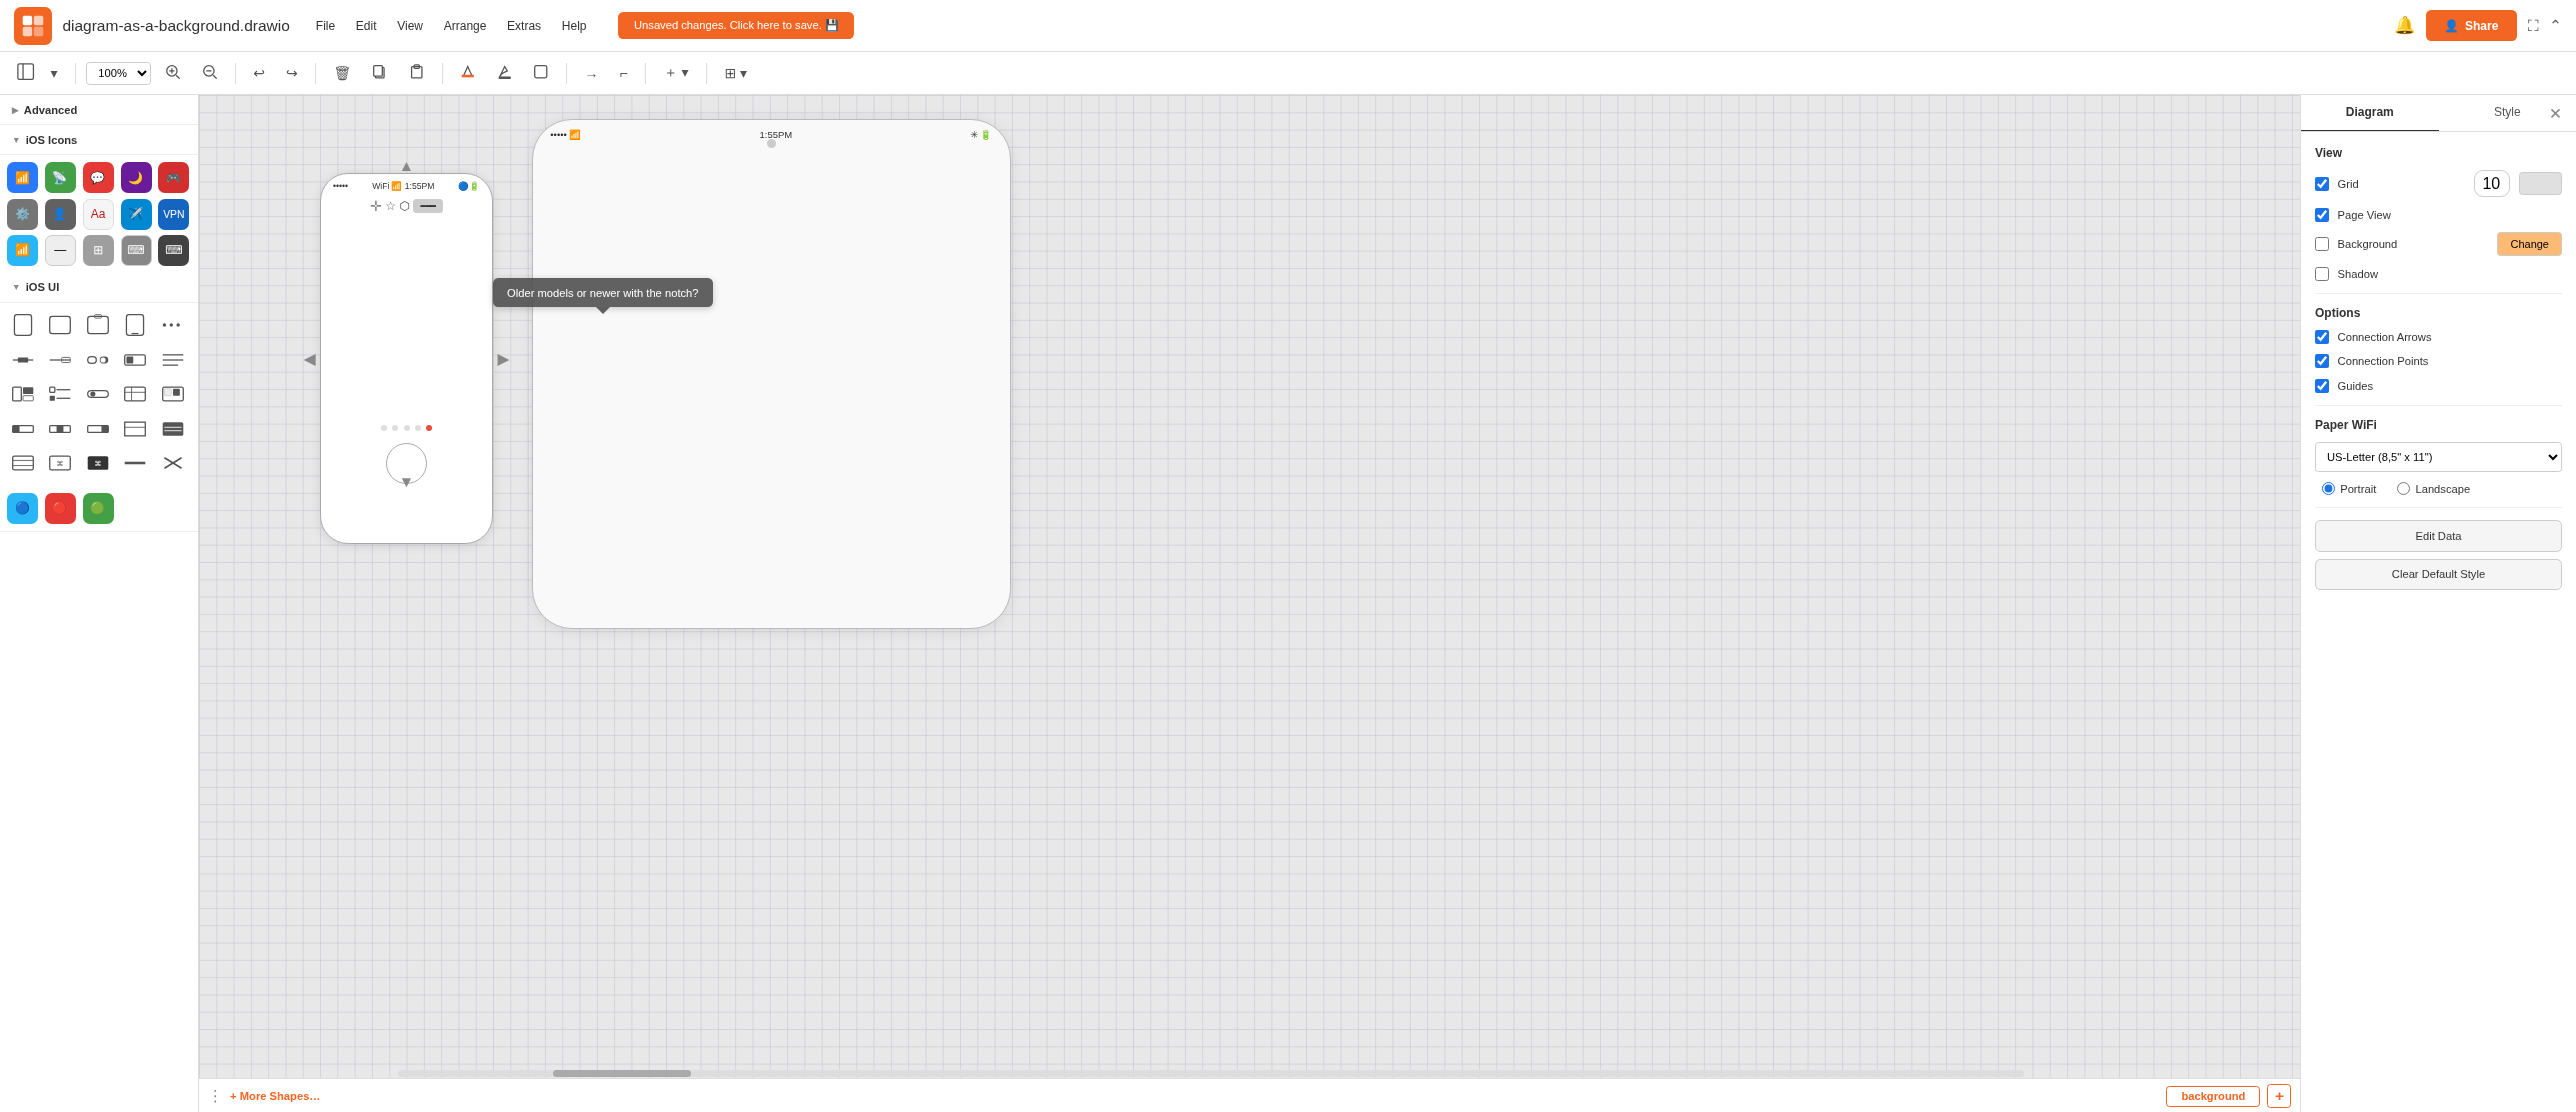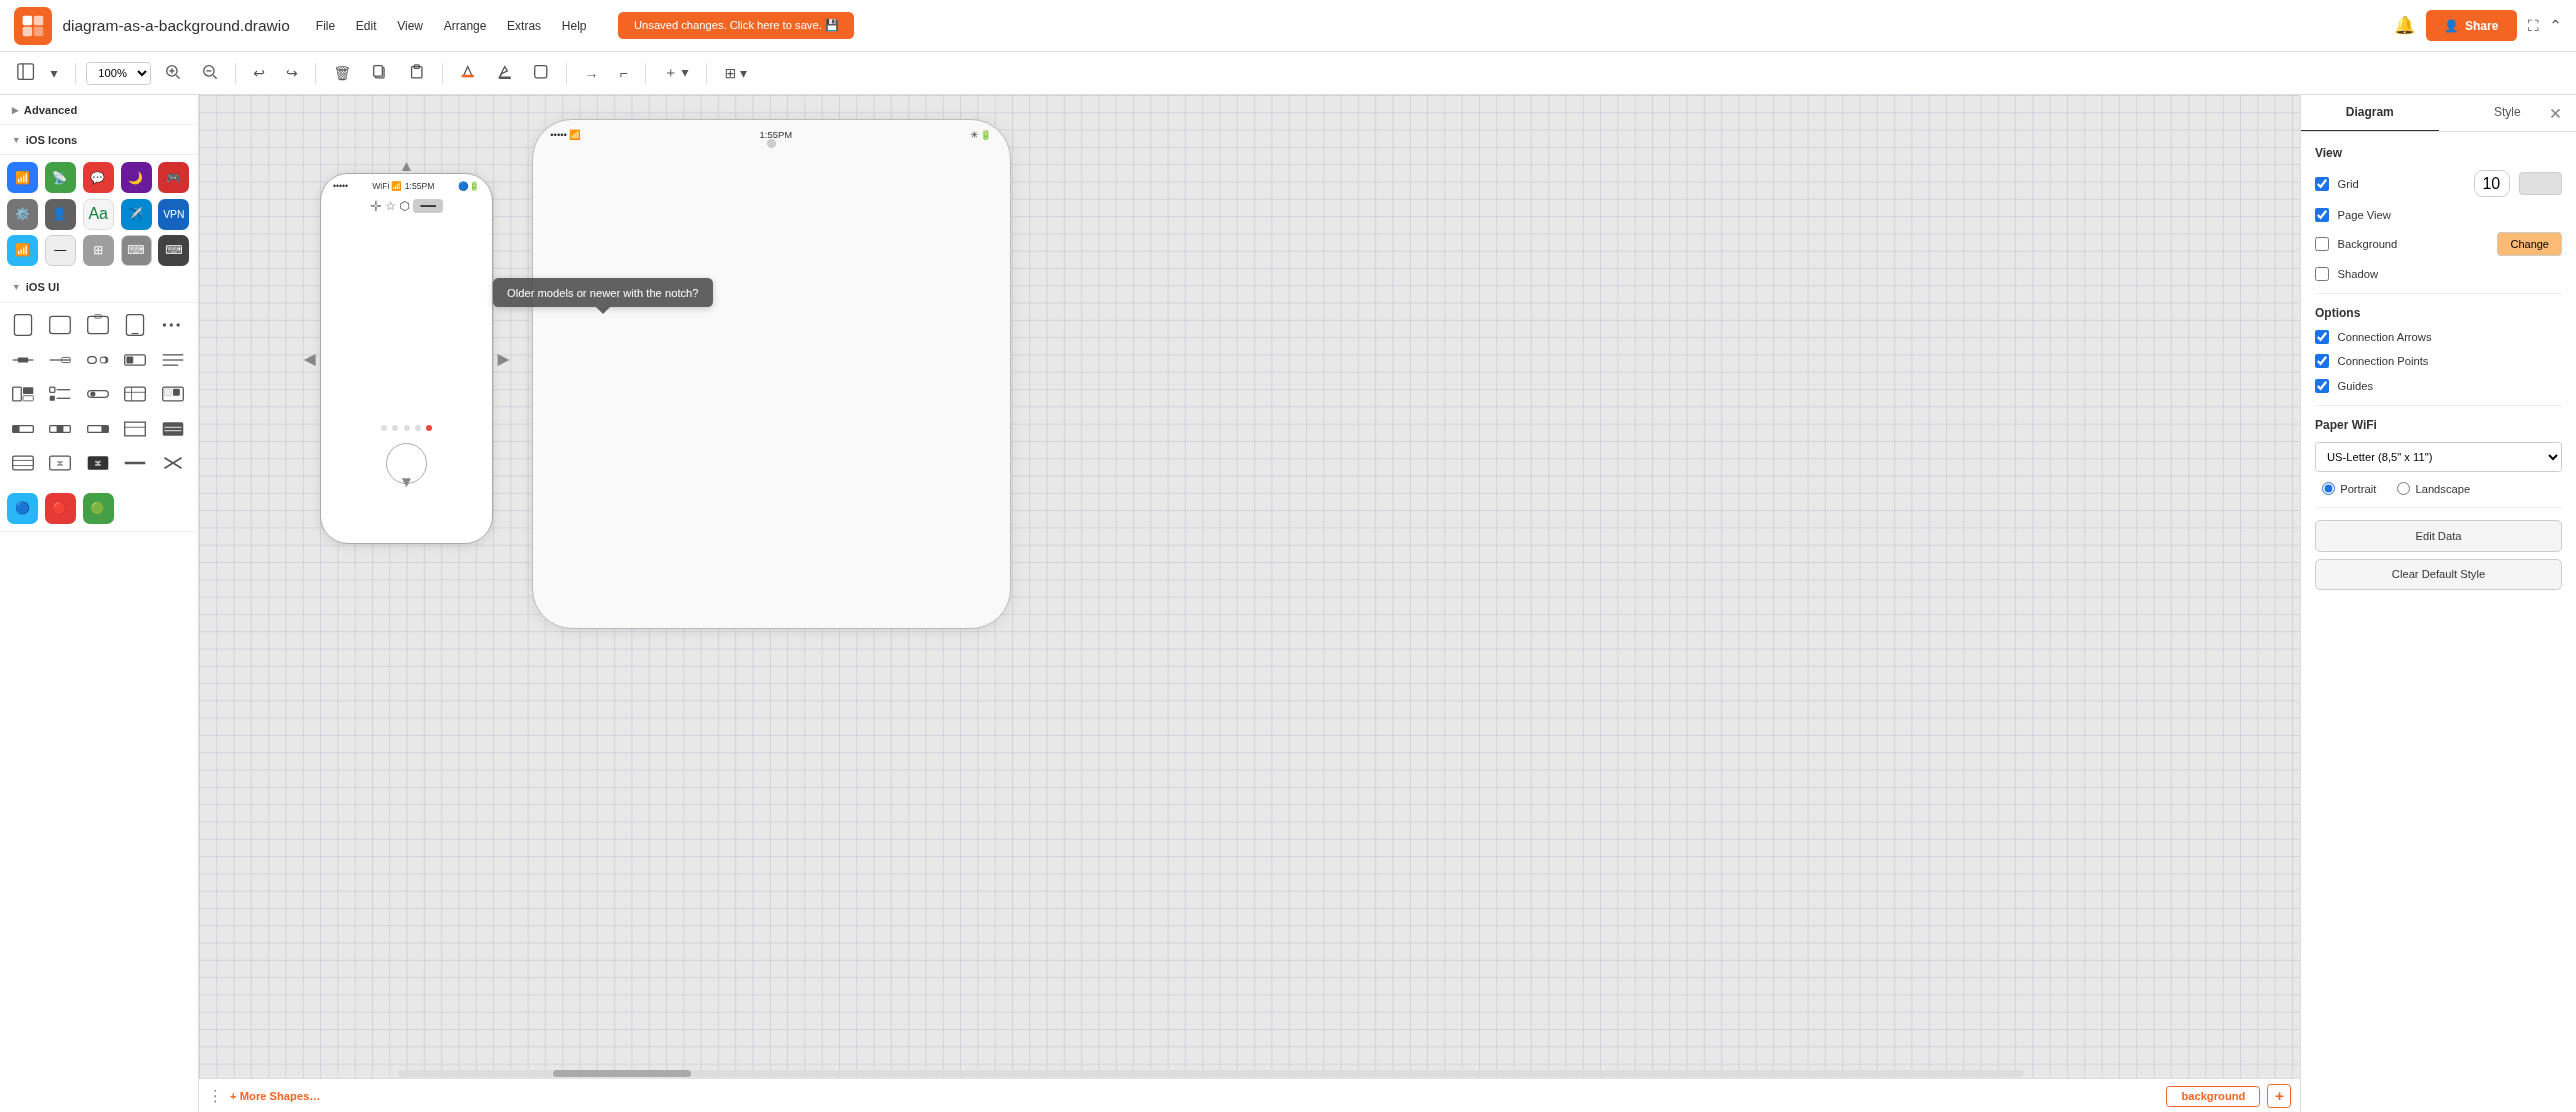--- a/index.html
+++ b/index.html
@@ -220,21 +220,21 @@
           <span style="color:white;font-size:12px;">🎮</span>
         </div>
 
       <div class="ios-icon" style="background:#757575;">
           <span style="color:white;font-size:12px;">⚙️</span>
         </div>
       <div class="ios-icon" style="background:#616161;">
           <span style="color:white;font-size:12px;">👤</span>
         </div>
       <div class="ios-icon" style="background:#f5f5f5;border:0.9px solid #ddd;">
-          <span style="color:#15803d;font-size:16px;">Aa</span>
+          <span style="color:#b91c1c;font-size:12px;">Aa</span>
         </div>
       <div class="ios-icon" style="background:#0288d1;">
           <span style="color:white;font-size:12px;">✈️</span>
         </div>
       <div class="ios-icon" style="background:#1565c0;">
           <span style="color:white;font-size:10.4px;">VPN</span>
         </div>
 
       <div class="ios-icon" style="background:#29b6f6;">
           <span style="color:white;font-size:12px;">📶</span>

